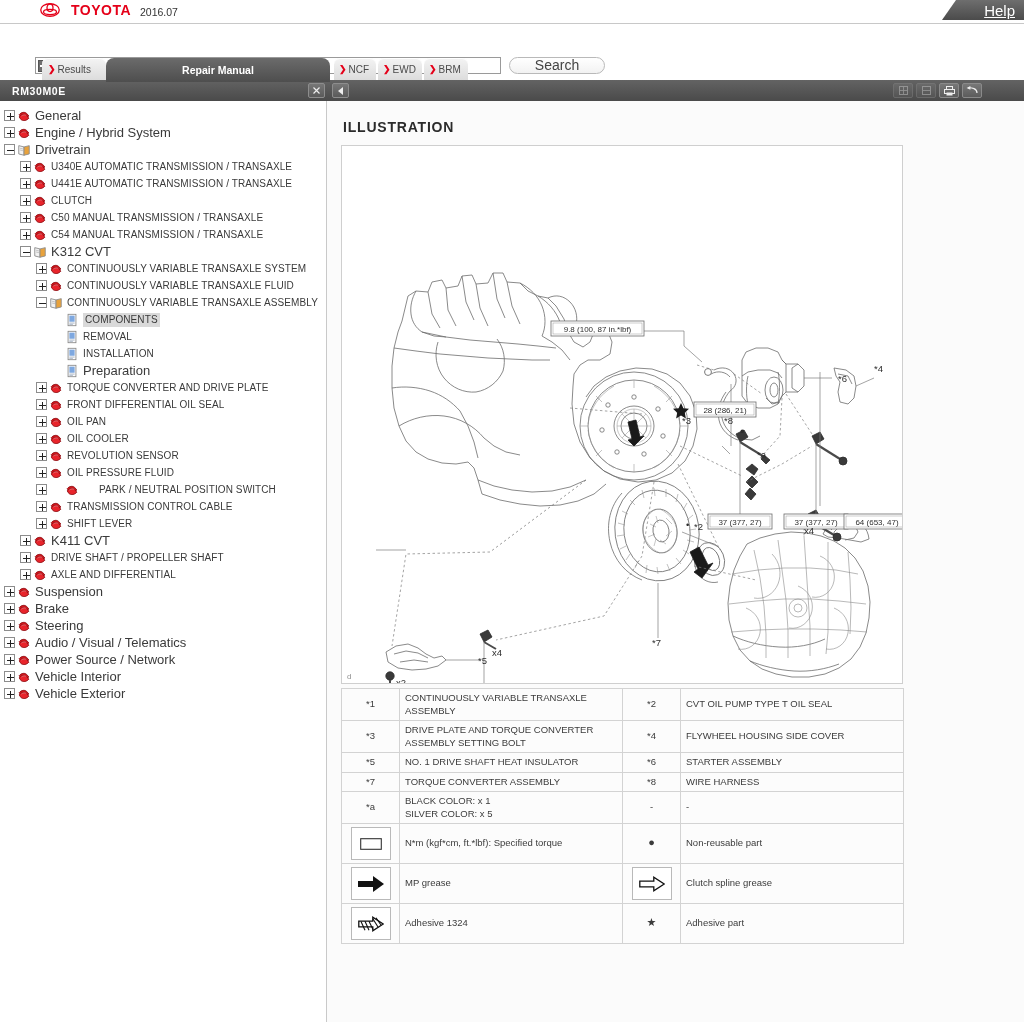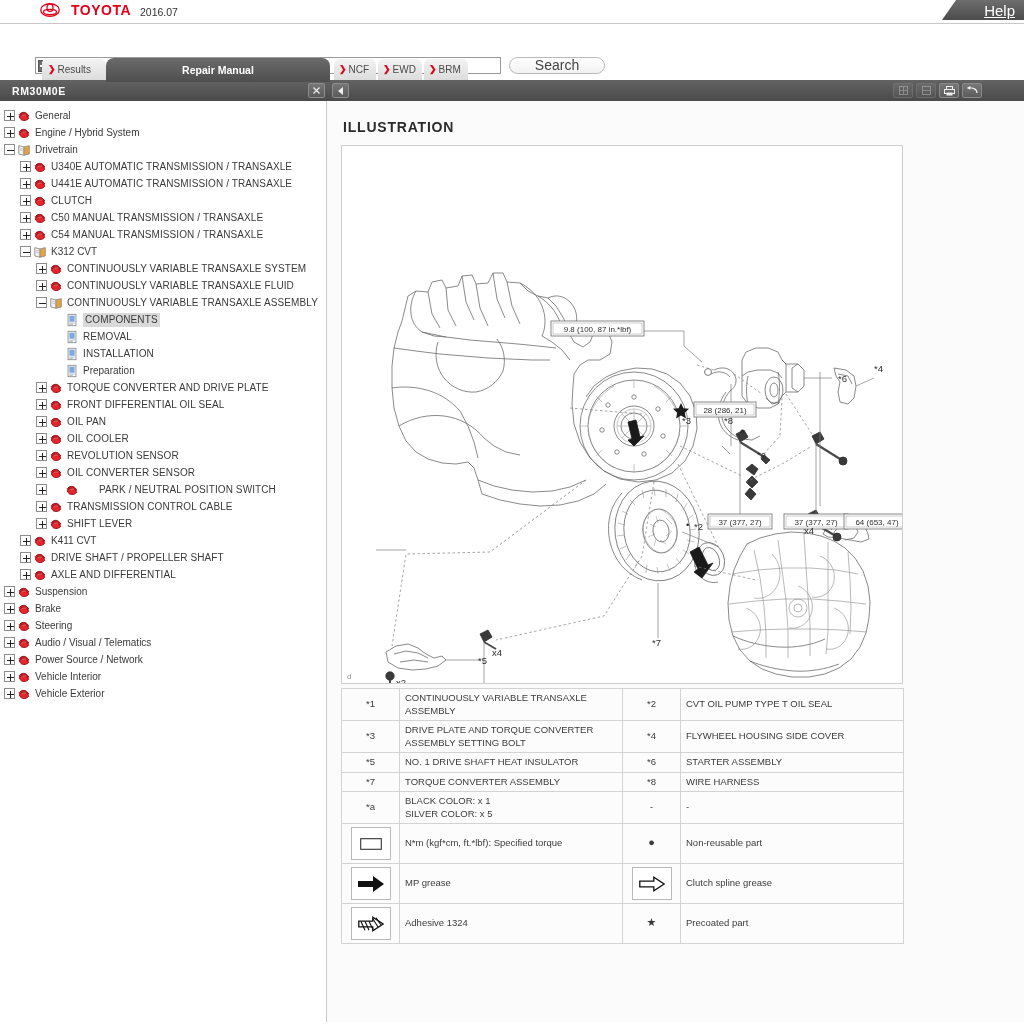--- a/index.html
+++ b/index.html
@@ -166,21 +166,21 @@
     content:""; position:absolute;
     left:2px; top:5px; width:7px; height:1px; background:#222;
   }
   .toggle.plus::after {
     content:""; position:absolute;
     left:5px; top:2px; width:1px; height:7px; background:#222;
   }
   .toggle.none { border:none; background:transparent; }
   .toggle.none::before { display:none; }
   .ticon { width:14px; height:14px; margin-right:4px; flex:none; display:block; }
-  .tlabel { font-size:10px; color:#3a3a3a; line-height:14px; }
+  .tlabel { font-size:13px; color:#3a3a3a; line-height:14px; }
   .tlabel.caps { font-size:10px; letter-spacing:0.1px; }
   .tree-row.selected .tlabel { background:#d9d9d9; padding:0 2px; }
 
   
   #content {
     flex:1; height:921px; background:#fbfbfb;
     padding:14px 24px 0 14px;
     overflow:hidden; position:relative;
   }
   #page-title {
@@ -513,21 +513,21 @@
         </svg>
         <span class="tlabel caps">REVOLUTION SENSOR</span>
       </div>
       <div class="tree-row" style="padding-left: 36px;">
         <span class="toggle plus"></span>
         <svg class="ticon" viewBox="0 0 16 16">
           <path d="M2.5 6.5 C5 3.5 8.5 3 11 5 L13.5 8 C11 11 7 11.5 4.5 9.5 Z" fill="#d1161c" stroke="#8f0d11"></path>
           <path d="M2.5 9 C5 6 8.5 5.5 11 7.5 L13.5 10.5 C11 13.5 7 14 4.5 12 Z" fill="#e8242b" stroke="#8f0d11"></path>
           <path d="M5 8 C6.8 6.5 9 6.3 10.6 7.4" stroke="#f7a0a4" stroke-width="0.7" fill="none"></path>
         </svg>
-        <span class="tlabel caps">OIL CONVERTER SENSOR</span>
+        <span class="tlabel caps">OIL PRESSURE FLUID</span>
       </div>
       <div class="tree-row" style="padding-left: 36px; gap: 16px;">
         <span class="toggle plus"></span>
         <svg class="ticon" viewBox="0 0 16 16">
           <path d="M2.5 6.5 C5 3.5 8.5 3 11 5 L13.5 8 C11 11 7 11.5 4.5 9.5 Z" fill="#d1161c" stroke="#8f0d11"></path>
           <path d="M2.5 9 C5 6 8.5 5.5 11 7.5 L13.5 10.5 C11 13.5 7 14 4.5 12 Z" fill="#e8242b" stroke="#8f0d11"></path>
           <path d="M5 8 C6.8 6.5 9 6.3 10.6 7.4" stroke="#f7a0a4" stroke-width="0.7" fill="none"></path>
         </svg>
         <span class="tlabel caps">PARK / NEUTRAL POSITION SWITCH</span>
       </div>
@@ -976,18 +976,18 @@
             <td class="sym">
               <div class="symbox">
                 <svg width="26" height="16" viewBox="0 0 26 16">
                   <path d="M0.8 5.2h14V1.2l10.4 6.8-10.4 6.8v-4h-14z" fill="#fff" stroke="#111" stroke-width="1.3"></path>
                   <path d="M3 5.4 L7 14.2 M7 5.2 L11 14.2 M11 5.2 L15 13.4 M15 3 L20 11 M18 1.8 L23 9" stroke="#111" stroke-width="1.1"></path>
                 </svg>
               </div>
             </td>
             <td class="symval">Adhesive 1324</td>
             <td class="sym"><span class="starsym">★</span></td>
-            <td class="symval">Precoated part</td>
+            <td class="symval">Adhesive part</td>
           </tr>
         </tbody>
     </table>
   </div>
 </div>
 
 </body></html>

